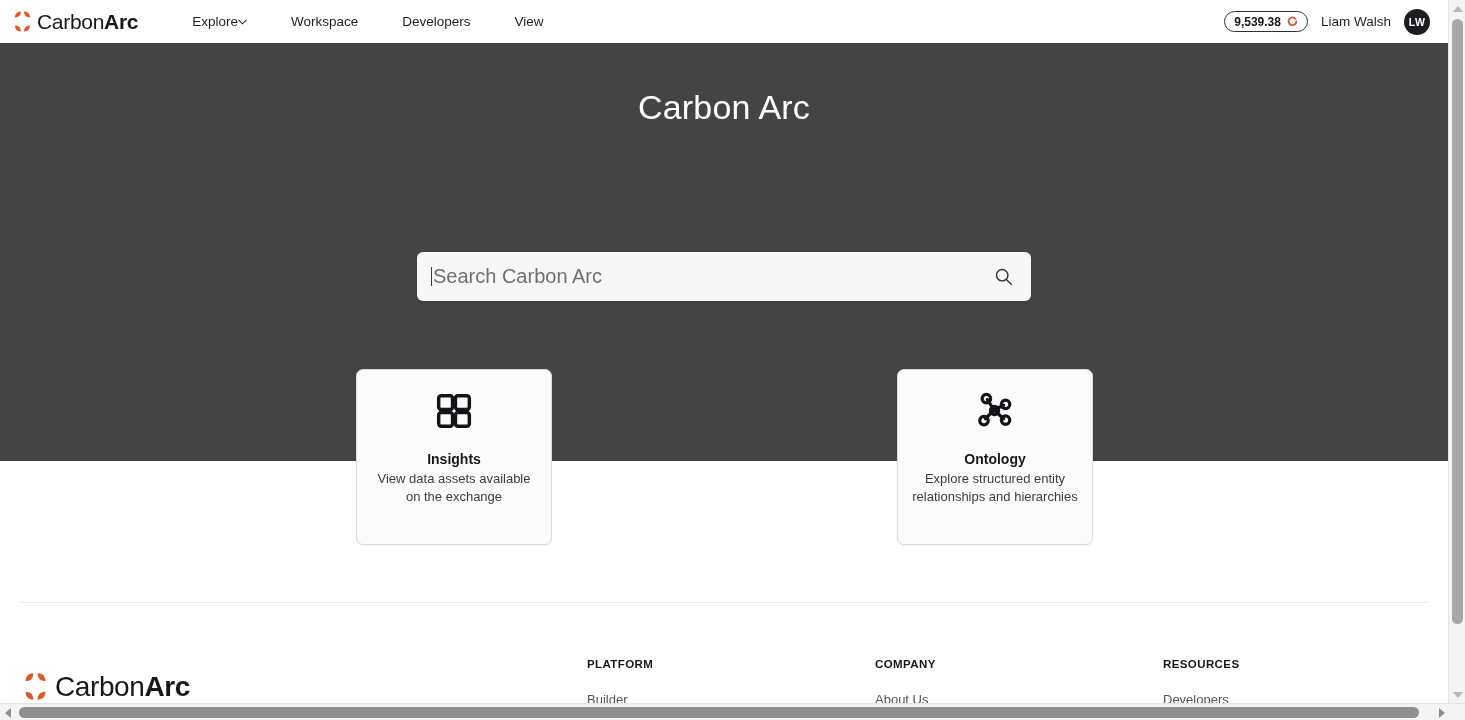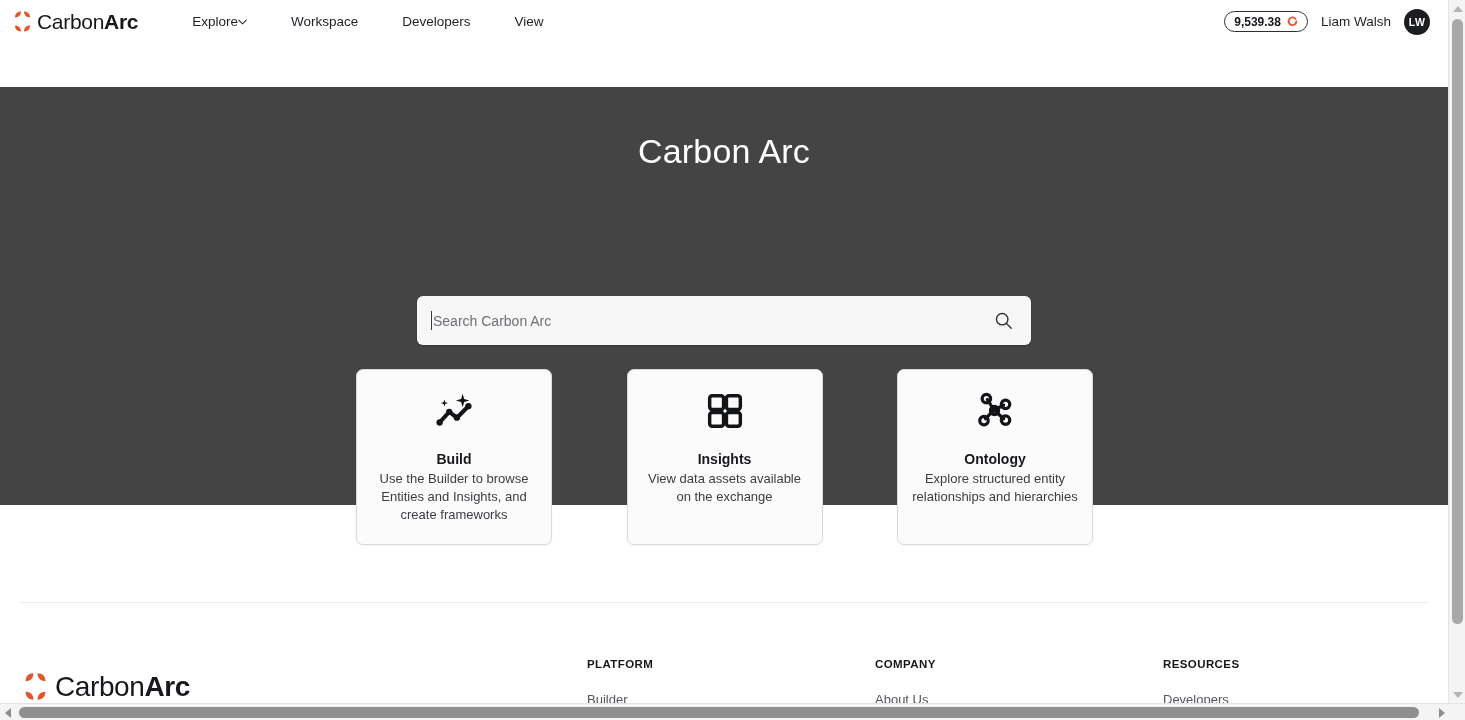--- a/index.html
+++ b/index.html
@@ -53,21 +53,20 @@
     display: flex; align-items: center; justify-content: center;
     cursor: pointer;
   }
 
   
   .hero {
     position: absolute; top: 43px; left: 0;
     width: 1448px; height: 418px;
     background: #444444;
     z-index: 1;
-    margin-top: 44px;
   }
   .hero-title {
     position: absolute; top: 45px; left: 0; width: 1448px;
     text-align: center; color: #ffffff;
     font-size: 34px; font-weight: 400; letter-spacing: .2px;
   }
   .hero-sub {
     position: absolute; top: 124px; left: 0; width: 1448px;
     text-align: center; color: #ffffff;
     font-size: 40px; font-weight: 400; letter-spacing: .2px;
@@ -79,21 +78,21 @@
     display: flex; align-items: center;
     padding: 0 18px 0 14px;
     box-shadow: 0 1px 2px rgba(0,0,0,.18);
   }
   .search-caret {
     width: 1px; height: 19px; background: #3a3a3a; margin-right: 1px; flex: 0 0 auto;
   }
   .search-input {
     flex: 1; border: none; outline: none; background: transparent;
     font-family: "Liberation Sans", sans-serif;
-    font-size: 14px; color: #15803d; padding: 0;
+    font-size: 20px; color: #15803d; padding: 0;
   }
   .search-input::placeholder { color: #6d7176; opacity: 1; }
   .search-icon { width: 19px; height: 19px; flex: 0 0 auto; display: block; }
 
   
   .cards {
     position: absolute; top: 369px; left: 356px;
     width: 737px; height: 176px;
     display: flex; justify-content: space-between;
     z-index: 3;
@@ -247,35 +246,20 @@
         <svg class="search-icon" viewBox="0 0 22 22">
           <circle cx="9.5" cy="9.5" r="6.6" fill="none" stroke="#2e3135" stroke-width="1.6"></circle>
           <path d="M14.4 14.4 L20 20" stroke="#2e3135" stroke-width="1.6" stroke-linecap="round"></path>
         </svg>
       </span>
     </div>
   </div>
 
   <div class="cards">
 
-    <div class="card">
-      <span>
-        <svg class="card-icon" viewBox="0 0 48 48">
-          <path d="M9 36 L19 25 L27 31 L39 19" fill="none" stroke="#121417" stroke-width="4.2" stroke-linecap="round" stroke-linejoin="round"></path>
-          <circle cx="9" cy="36" r="3.3" fill="#121417"></circle>
-          <circle cx="19" cy="25" r="3.3" fill="#121417"></circle>
-          <circle cx="27" cy="31" r="3.3" fill="#121417"></circle>
-          <circle cx="39" cy="19" r="3.3" fill="#121417"></circle>
-          <path d="M33 6 L34.6 11.4 L40 13 L34.6 14.6 L33 20 L31.4 14.6 L26 13 L31.4 11.4 Z" fill="#121417"></path>
-          <path d="M14 12 L14.9 14.8 L17.7 15.7 L14.9 16.6 L14 19.4 L13.1 16.6 L10.3 15.7 L13.1 14.8 Z" fill="#121417"></path>
-        </svg>
-      </span>
-      <div class="card-title">Build</div>
-      <div class="card-desc">Use the Builder to browse Entities and Insights, and create frameworks</div>
-    </div>
 
     <div class="card">
       <span>
         <svg class="card-icon" viewBox="0 0 48 48">
           <rect x="8" y="8" width="14.5" height="14.5" rx="2.6" fill="none" stroke="#121417" stroke-width="3.6"></rect>
           <rect x="25.5" y="8" width="14.5" height="14.5" rx="2.6" fill="none" stroke="#121417" stroke-width="3.6"></rect>
           <rect x="8" y="25.5" width="14.5" height="14.5" rx="2.6" fill="none" stroke="#121417" stroke-width="3.6"></rect>
           <rect x="25.5" y="25.5" width="14.5" height="14.5" rx="2.6" fill="none" stroke="#121417" stroke-width="3.6"></rect>
         </svg>
       </span>

